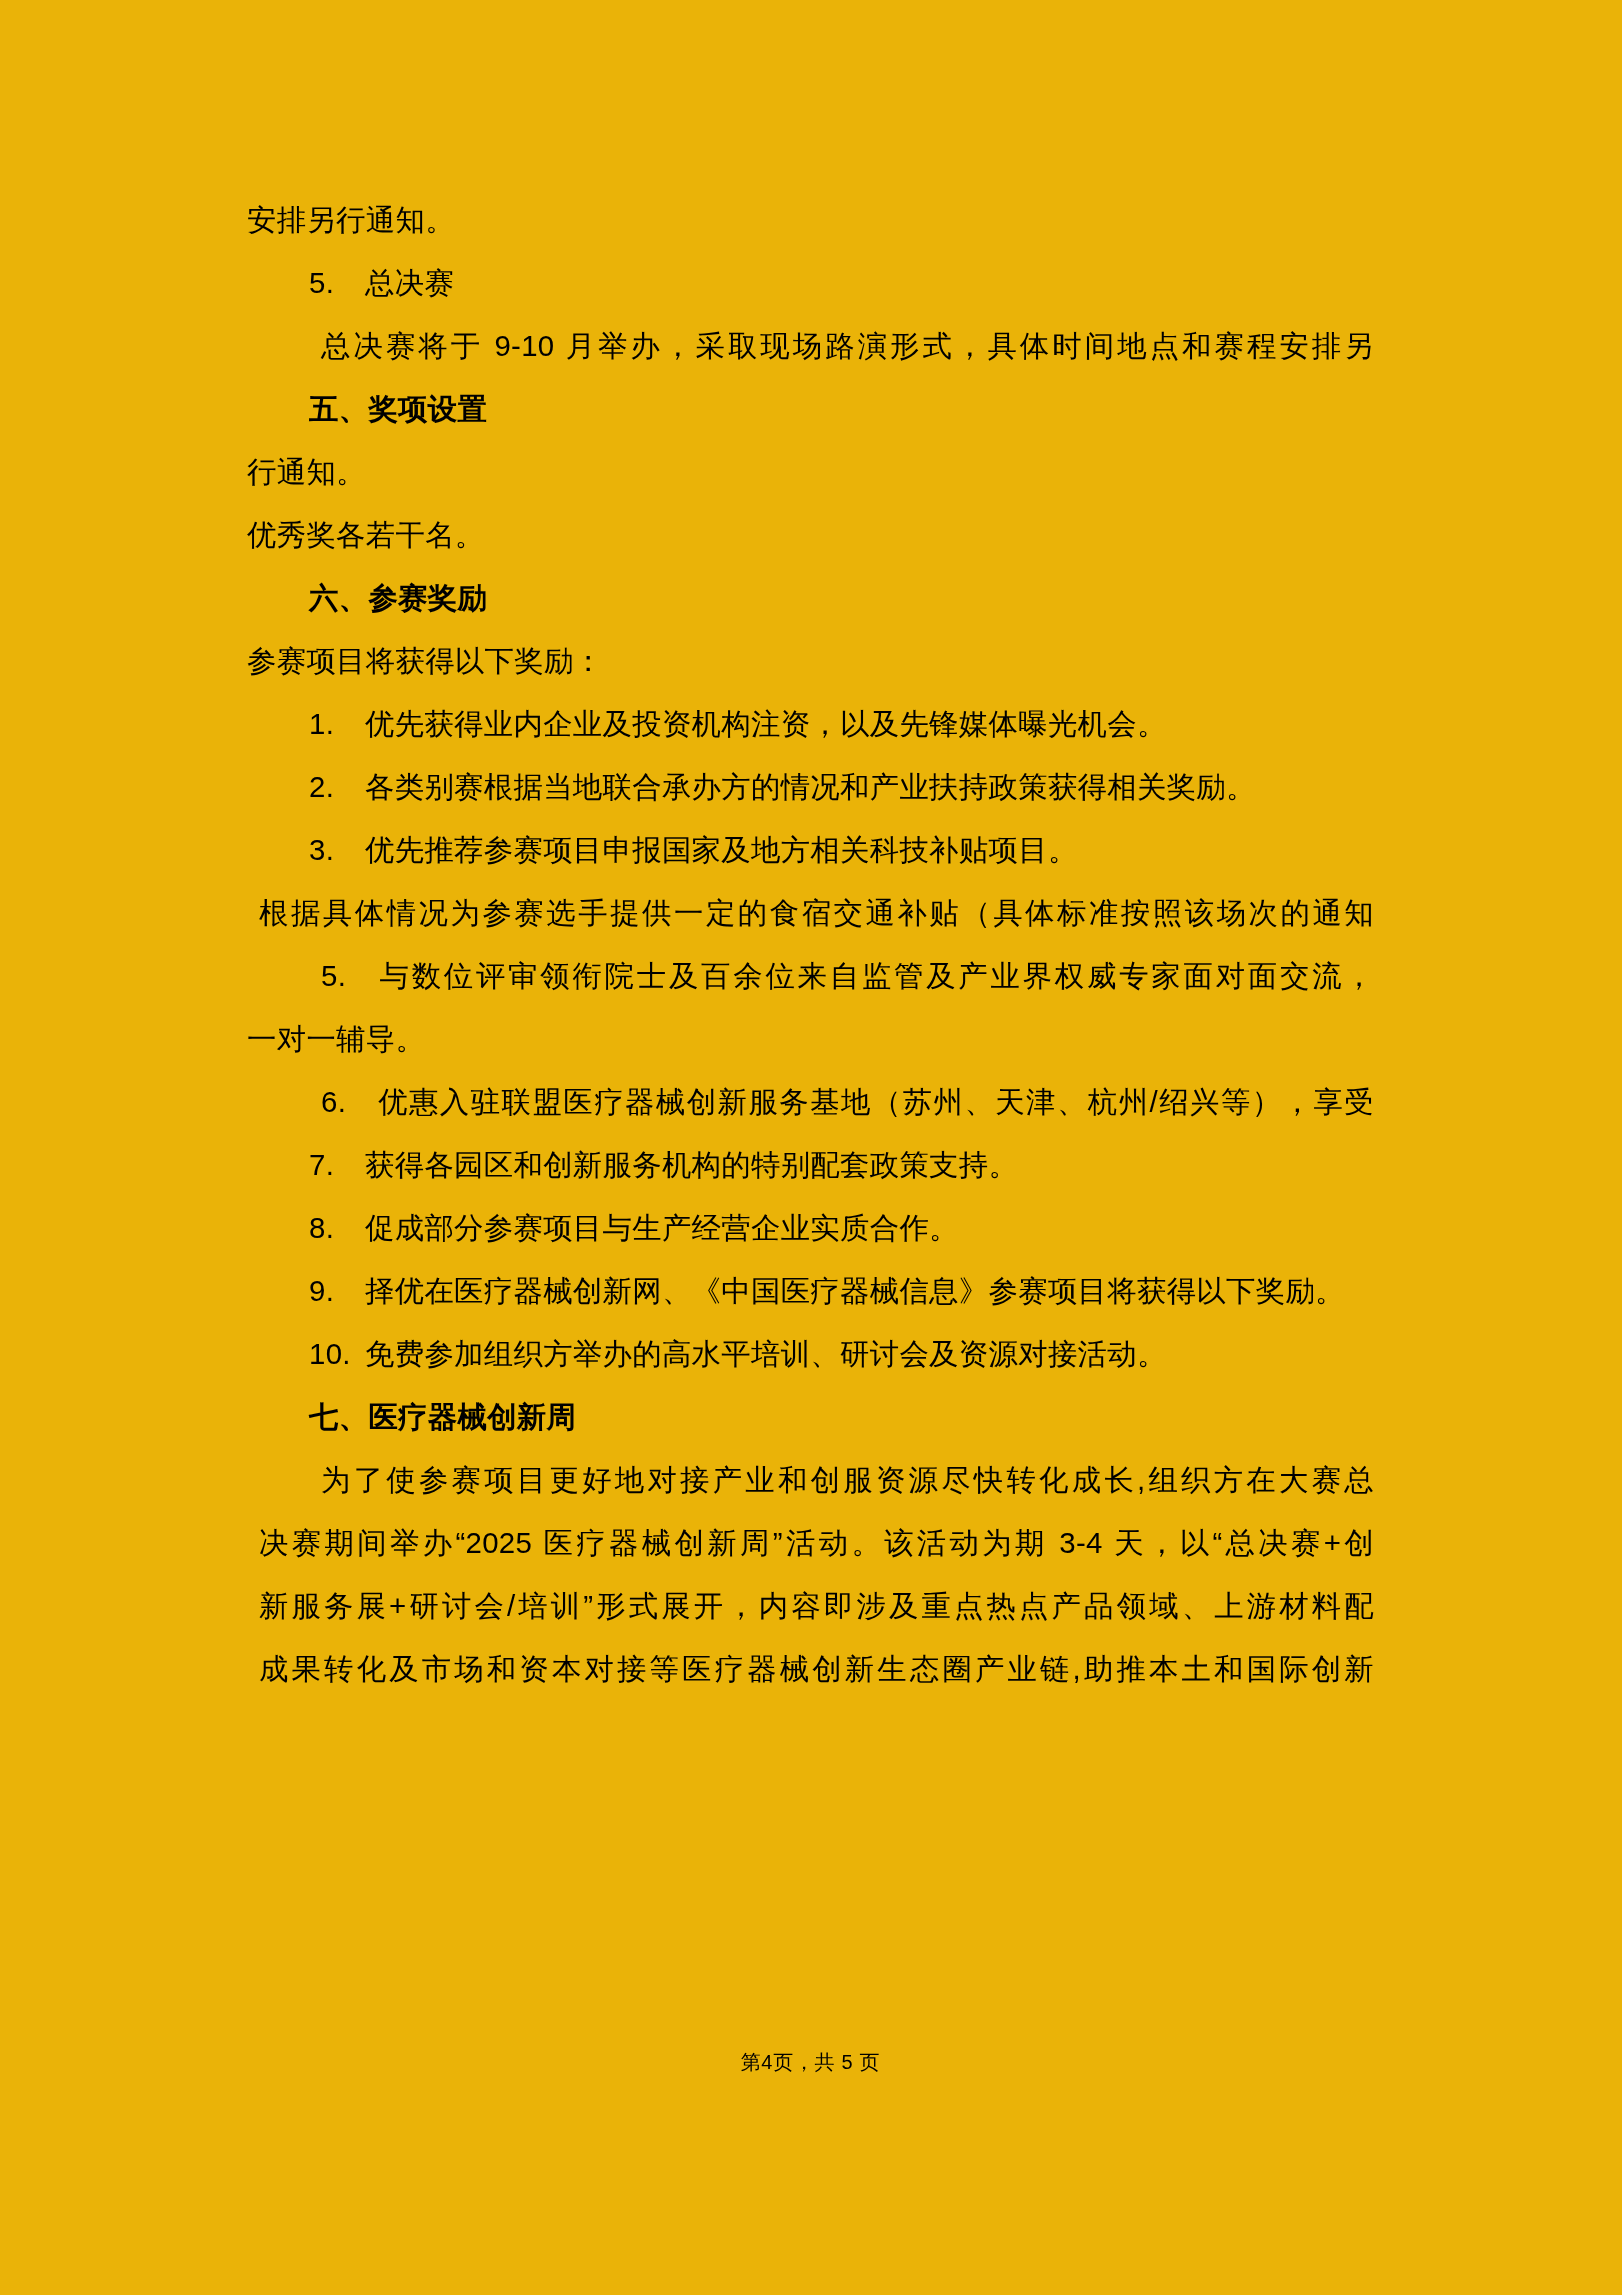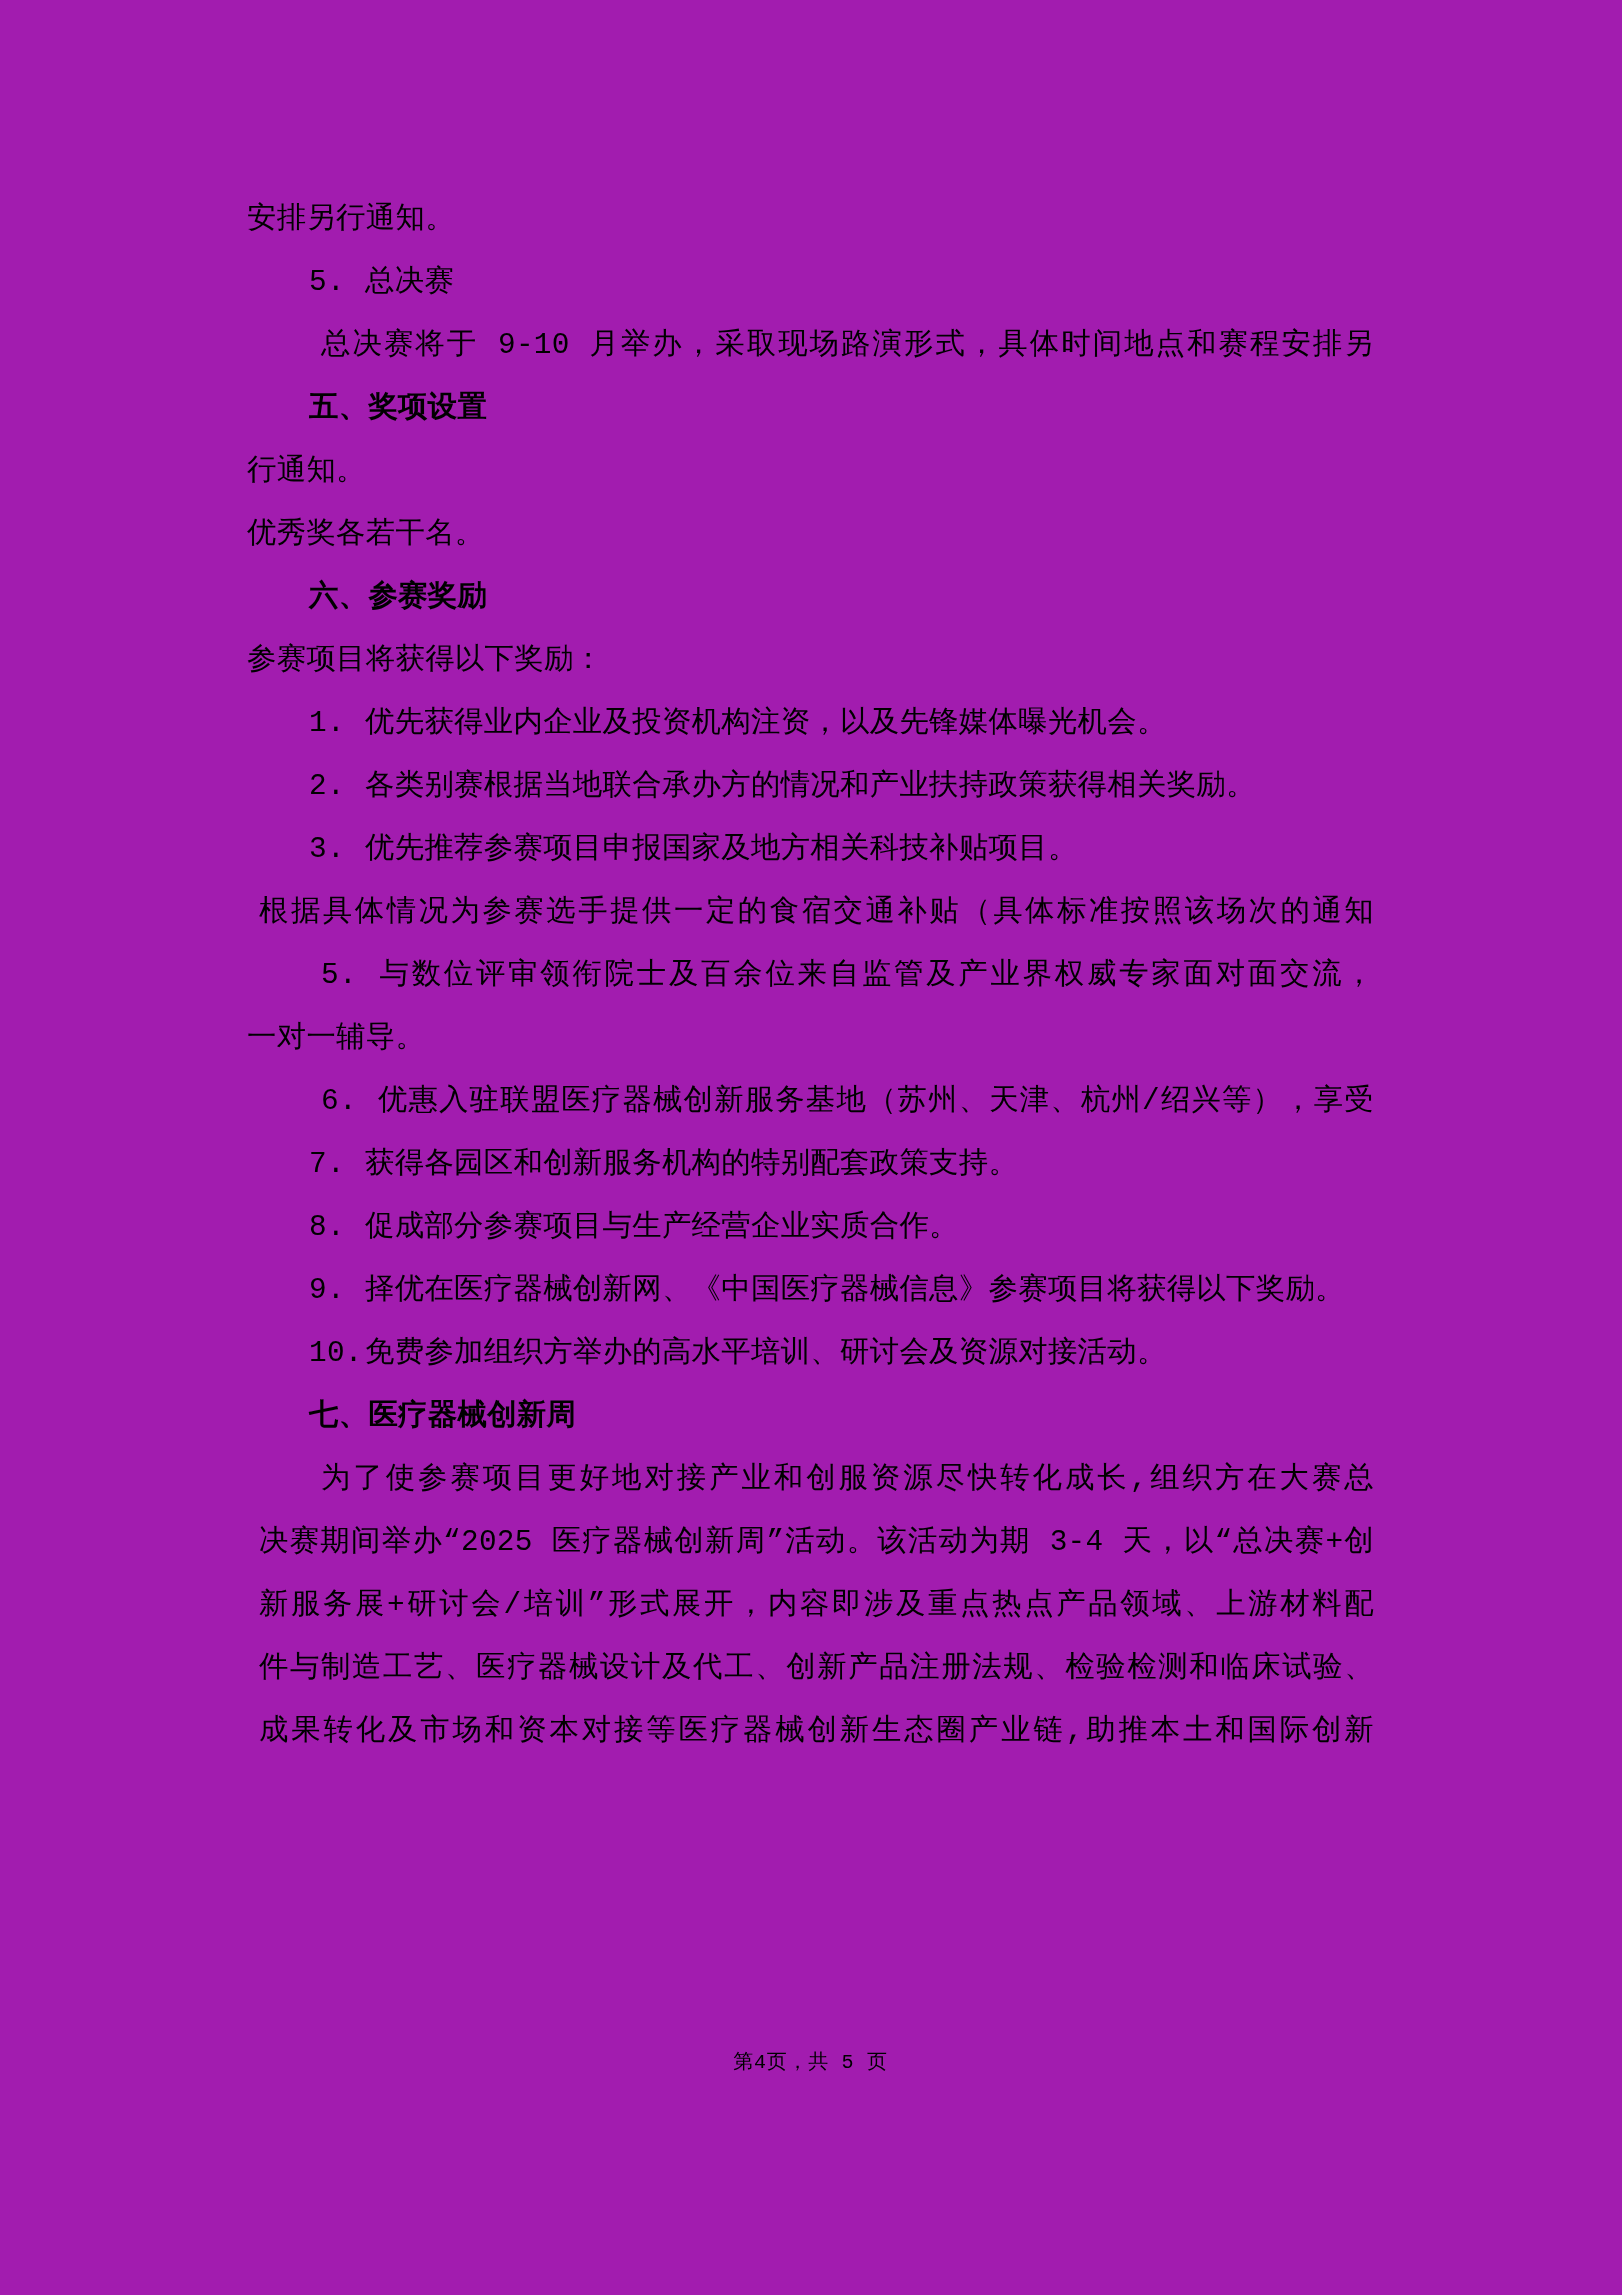--- a/index.html
+++ b/index.html
@@ -1,23 +1,23 @@
 <!DOCTYPE html>
 <html lang="zh" style="font-size:10.5px"><head>
 <meta charset="utf-8">
 <title>文档页</title>
 <style>
   html,body{margin:0;padding:0;background:#ffffff;}
   .page{
     position:relative;
     width:1623px;
     height:2295px;
-    background:#a21caf;
+    background:#eab308;
     color:#000000;
-    font-family:Liberation Mono, monospace;
+    font-family:Liberation Sans, sans-serif;
     overflow:hidden;
   }
   .doc-body{
     position:absolute;
     left:247px;
     top:188px;
     width:1127px;
   }
   .line{
     height:63px;
@@ -71,18 +71,17 @@
       <div class="line"><span>一对一辅导。</span></div>
       <div class="line indent justify"><span class="num">6.</span><span>优惠入驻联盟医疗器械创新服务基地（苏州、天津、杭州/绍兴等），享受</span></div>
       <div class="line indent"><span class="num">7.</span><span>获得各园区和创新服务机构的特别配套政策支持。</span></div>
       <div class="line indent"><span class="num">8.</span><span>促成部分参赛项目与生产经营企业实质合作。</span></div>
       <div class="line indent"><span class="num">9.</span><span>择优在医疗器械创新网、《中国医疗器械信息》参赛项目将获得以下奖励。</span></div>
       <div class="line indent"><span class="num">10.</span><span>免费参加组织方举办的高水平培训、研讨会及资源对接活动。</span></div>
       <div class="line indent bold"><span>七、医疗器械创新周</span></div>
       <div class="line indent justify"><span>为了使参赛项目更好地对接产业和创服资源尽快转化成长,组织方在大赛总</span></div>
       <div class="line justify"><span>决赛期间举办“2025 医疗器械创新周”活动。该活动为期 3-4 天，以“总决赛+创</span></div>
       <div class="line justify"><span>新服务展+研讨会/培训”形式展开，内容即涉及重点热点产品领域、上游材料配</span></div>
-      <div class="line justify"><span>件与制造工艺、医疗器械设计及代工、创新产品注册法规、检验检测和临床试验、</span></div>
       <div class="line justify"><span>成果转化及市场和资本对接等医疗器械创新生态圈产业链,助推本土和国际创新</span></div>
     </div>
   <div class="footer">第4页，共 5 页</div>
 </div>
 
 
 </body></html>

